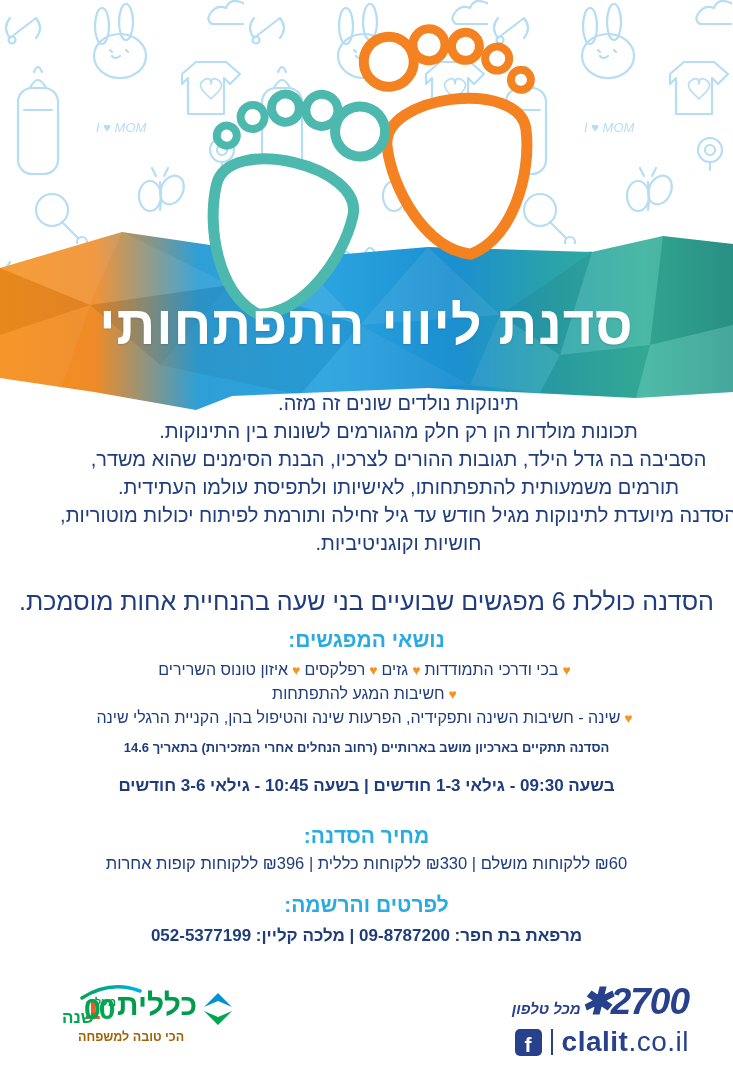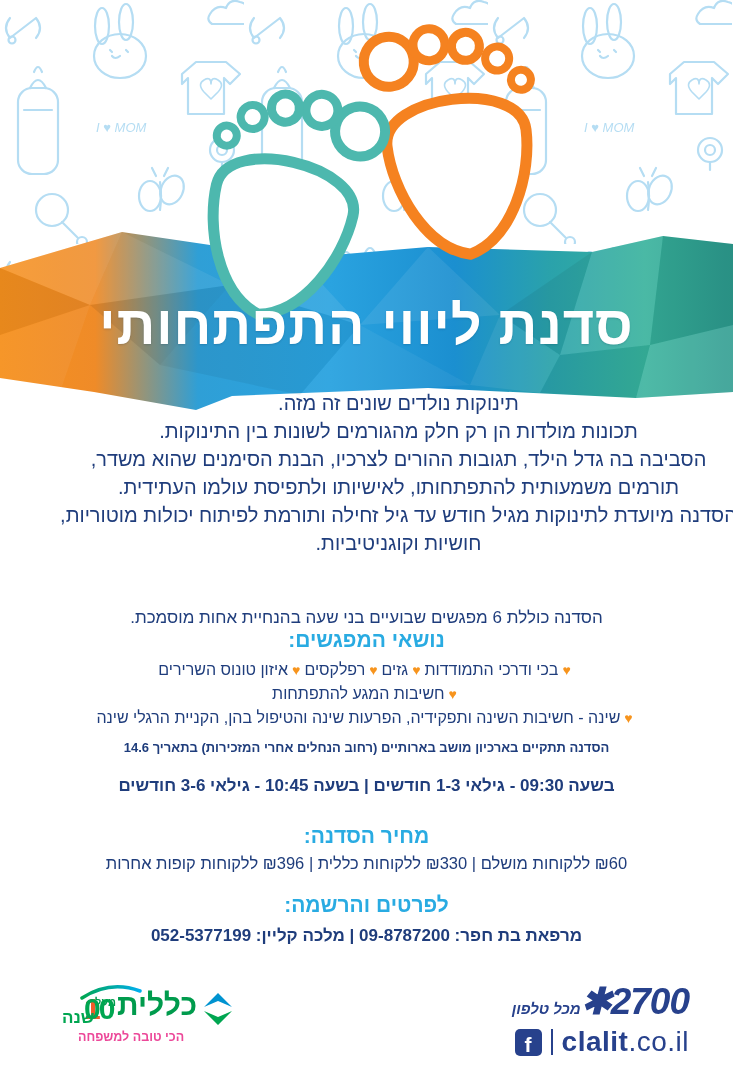--- a/index.html
+++ b/index.html
@@ -6,21 +6,21 @@
   .page{position:relative;width:733px;height:1080px;margin:0 auto;background:#ffffff;
         overflow:hidden;font-family:"Liberation Sans",sans-serif;}
   .layer{position:absolute;left:0;top:0;}
   .banner-svg{position:absolute;left:0;top:225px;}
   .feet-svg{position:absolute;left:0;top:0;}
   .title{position:absolute;top:294px;left:0;width:100%;text-align:center;direction:rtl;
          color:#ffffff;font-size:54px;font-weight:bold;letter-spacing:1px;
          text-shadow:0 1px 2px rgba(0,40,70,.18);}
   .tb{position:absolute;left:0;width:100%;text-align:center;direction:rtl;color:#1f3d7c;}
   #intro{top:389px;font-size:20px;line-height:28px;padding-left:32px;}
-  #includes{top:608px;font-size:17px;}
+  #includes{top:587px;font-size:25px;}
   .sec-head{font-size:21px;font-weight:bold;color:#29abe2;}
   #h-topics{top:628px;}
   #bullets{top:658px;font-size:16px;line-height:23px;}
   .heart{color:#f7941d;font-size:14px;padding:0 4px;}
   #sched1{top:740px;font-size:13px;font-weight:bold;}
   #sched2{top:776px;font-size:17px;font-weight:bold;}
   #h-price{top:824px;}
   #price{top:854px;font-size:16.5px;}
   #h-contact{top:893px;}
   #contact{top:926px;font-size:17px;font-weight:bold;}
@@ -43,21 +43,21 @@
   .clalit{position:absolute;left:52px;top:986px;width:183px;height:72px;}
   .clalit *{position:absolute;}
   .c-name{right:38px;top:2px;font-size:30px;font-weight:bold;color:#009b4d;direction:rtl;}
   .c-sym{right:0;top:2px;}
   .c-over{left:43px;top:10px;font-size:11px;font-weight:bold;color:#009b4d;}
   .c-100{left:32px;top:6px;font-size:30px;font-weight:bold;letter-spacing:-2px;}
   .c-100 .one{color:#f15a29;}
   .c-100 .zeros{color:#00a651;}
   .c-swoosh{left:28px;top:-2px;}
   .c-years{left:10px;top:22px;font-size:17px;font-weight:bold;color:#00a651;}
-  .c-tag{left:26px;top:44px;font-size:12.5px;font-weight:bold;color:#ec4899;white-space:nowrap;}
+  .c-tag{left:26px;top:44px;font-size:12.5px;font-weight:bold;color:#a16207;white-space:nowrap;}
 </style>
 </head>
 <body>
 
 <div class="page">
 
   <svg class="layer" width="733" height="300">
     <defs>
       <pattern id="doods" width="244" height="244" patternUnits="userSpaceOnUse">
         <g fill="none" stroke="#b5ddf3" stroke-width="2.2" stroke-linecap="round" stroke-linejoin="round">

